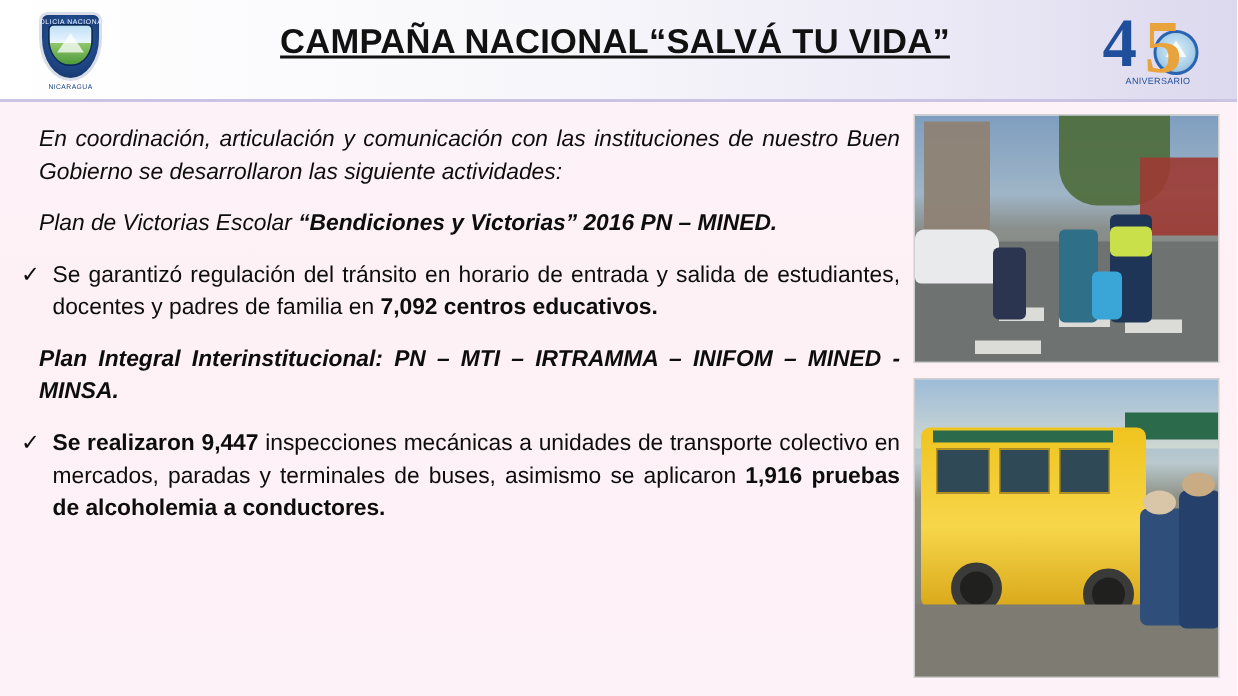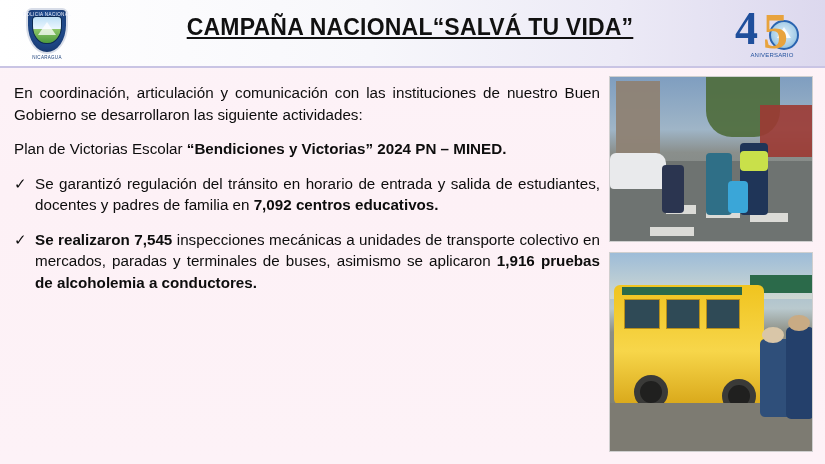--- a/index.html
+++ b/index.html
@@ -171,21 +171,22 @@
     position: absolute;
     left: 14px;
     top: 82px;
     width: 586px;
     color: #0d0d0d;
     font-size: 15.2px;
     line-height: 1.42;
     text-align: justify;
   }
   .para {
-    margin: 0 0 13px 0;
+    margin: 0 0 13px 12px;
+    font-style: italic;
   }
   .bullet {
     position: relative;
     margin: 0 0 13px 0;
     padding-left: 21px;
   }
   .bullet .check {
     position: absolute;
     left: 0;
     top: 0;
@@ -352,32 +353,35 @@
   </div>
 
   <div class="content">
 
     <p class="para">
       <span>En coordinación, articulación y comunicación con las instituciones de</span>
       <span>nuestro Buen Gobierno se desarrollaron las siguiente actividades:</span>
     </p>
 
     <p class="para">
-      <span>Plan de Victorias Escolar </span><b>“Bendiciones y Victorias” 2024 PN – MINED.</b>
+      <span>Plan de Victorias Escolar </span><b>“Bendiciones y Victorias” 2016 PN – MINED.</b>
     </p>
 
     <p class="bullet">
       <span class="check">✓</span>
       <span>Se garantizó regulación del tránsito en horario de entrada y salida de estudiantes, docentes y padres de familia en </span><b>7,092 centros educativos.</b>
     </p>
 
+    <p class="para">
+      <b>Plan Integral Interinstitucional: PN – MTI – IRTRAMMA – INIFOM – MINED - MINSA.</b>
+    </p>
 
     <p class="bullet">
       <span class="check">✓</span>
-      <b>Se realizaron 7,545</b><span> inspecciones mecánicas a unidades de transporte colectivo en mercados, paradas y terminales de buses, asimismo se aplicaron </span><b>1,916 pruebas de alcoholemia a conductores.</b>
+      <b>Se realizaron 9,447</b><span> inspecciones mecánicas a unidades de transporte colectivo en mercados, paradas y terminales de buses, asimismo se aplicaron </span><b>1,916 pruebas de alcoholemia a conductores.</b>
     </p>
 
   </div>
 
   <div class="photo photo-top">
     <div class="p1-bldg"></div>
     <div class="p1-tree"></div>
     <div class="p1-red"></div>
     <div class="p1-road"></div>
     <div class="p1-stripe" style="left:56px; top:128px; width:30px;"></div>

